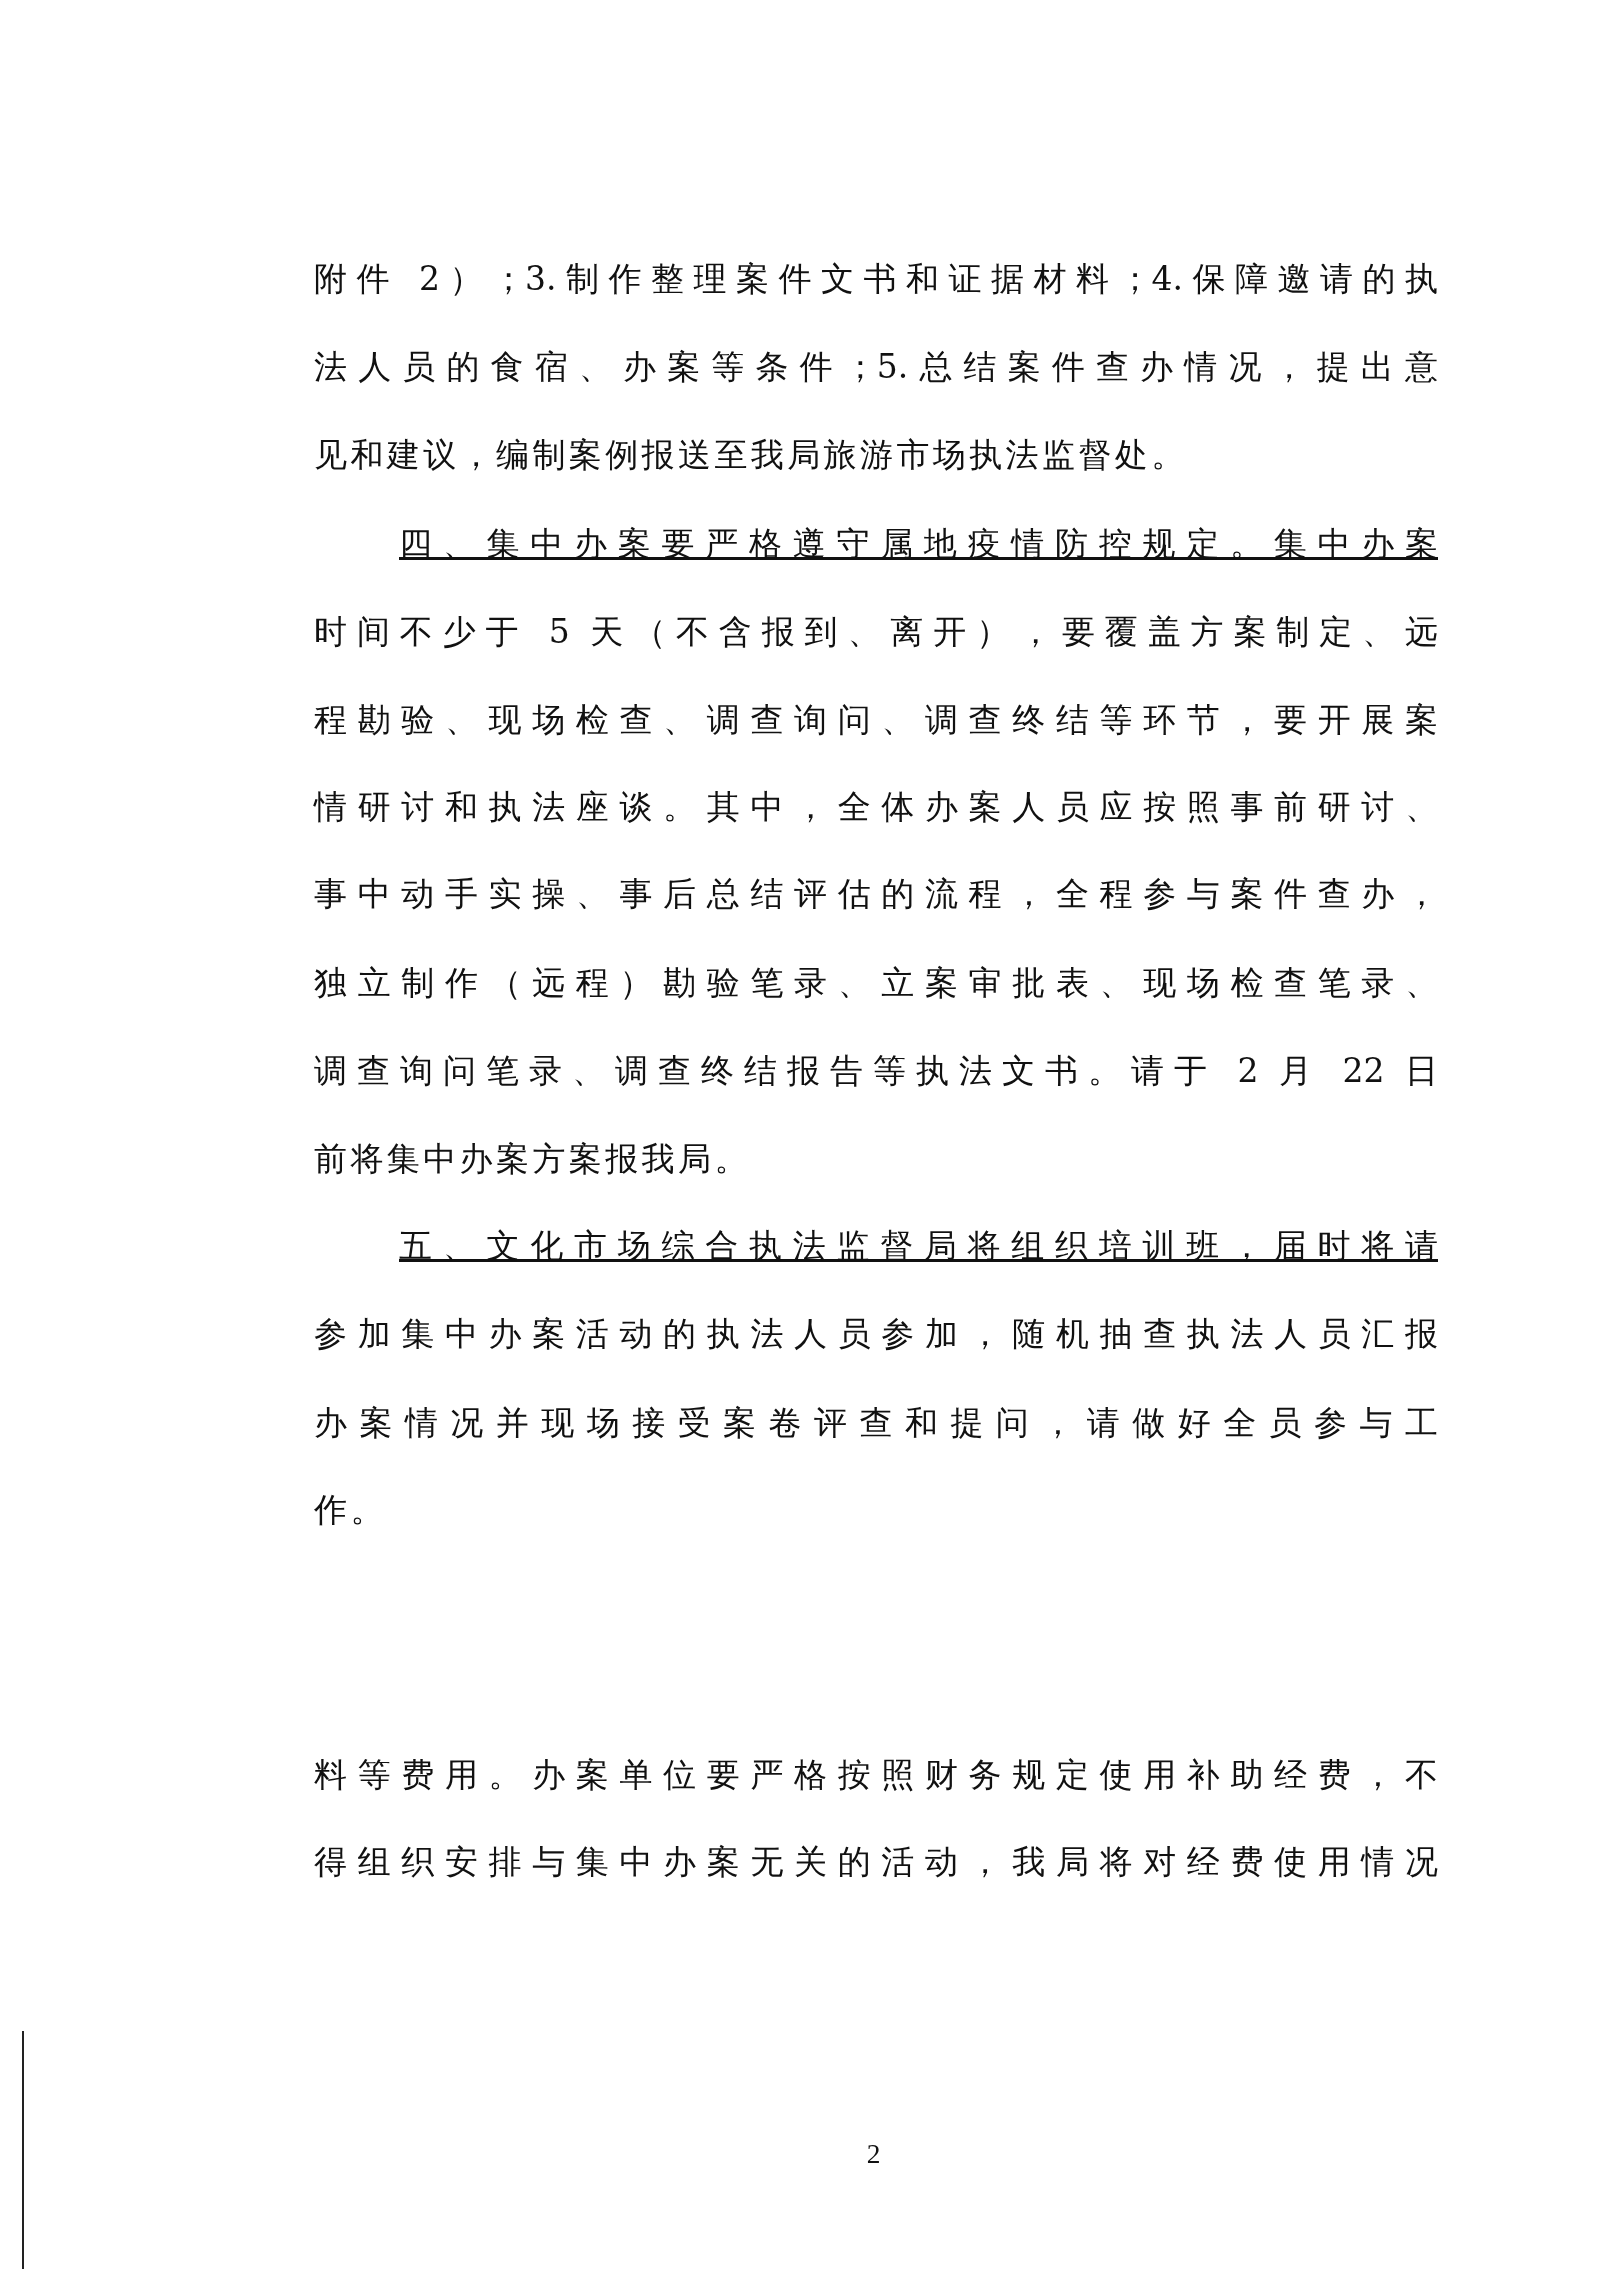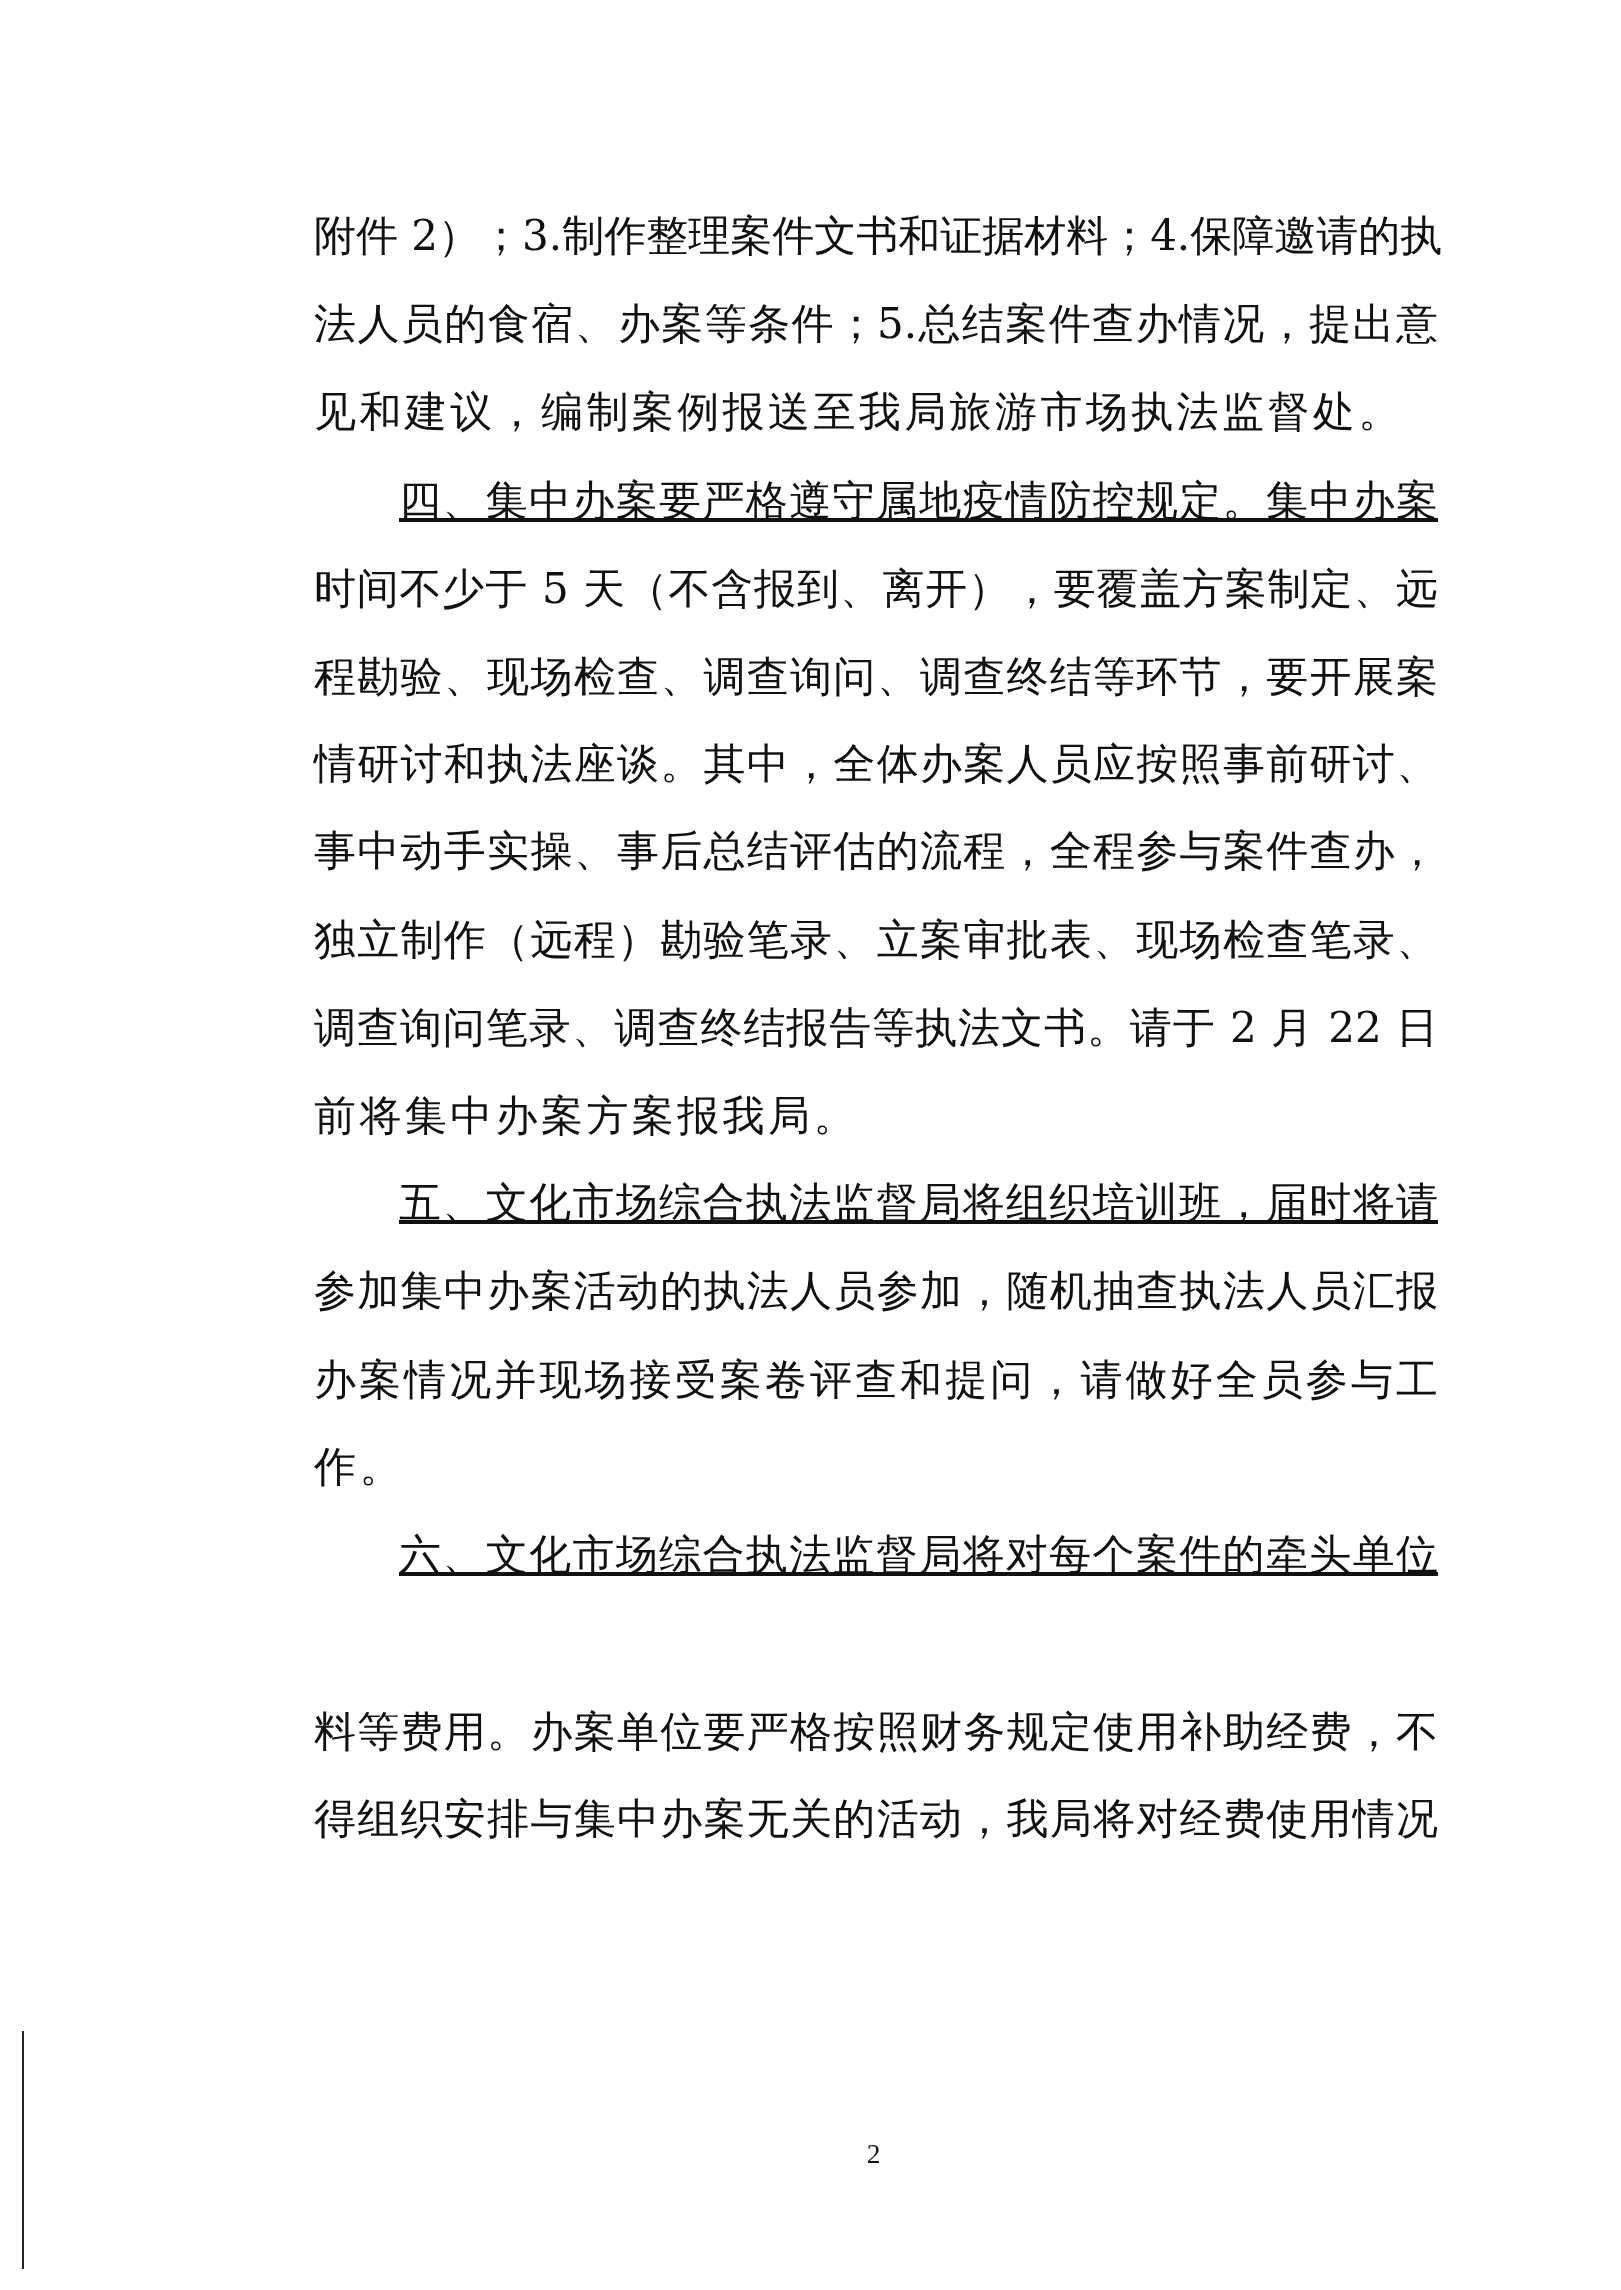--- a/index.html
+++ b/index.html
@@ -1,20 +1,20 @@
 <!DOCTYPE html>
 <html><head>
 <meta charset="utf-8">
 <style>
   html, body { margin: 0; padding: 0; background: #ffffff; }
   body { width: 1621px; height: 2291px; position: relative; overflow: hidden;
          font-family: "DejaVu Serif", "Liberation Serif", serif; color: #111111; }
   .page { position: absolute; left: 0; top: 0; width: 1621px; height: 2291px; background: #ffffff; }
   .line { position: absolute; left: 314px; width: 1124px; height: 59px; line-height: 59px;
-          font-size: 42px; white-space: nowrap; color: #111111; }
+          font-size: 33px; white-space: nowrap; color: #111111; margin-top: 43px; }
   .line.justify { text-align: justify; text-align-last: justify; }
   .line.last { text-align: left; letter-spacing: 3.4px; }
   .line.indent { left: 399px; width: 1039px; text-decoration: underline; }
   .page-number { position: absolute; left: 856px; top: 2137px; width: 35px; text-align: center;
                  font-size: 27.4px; line-height: 35px; color: #111; font-family: "Liberation Serif", serif; }
   .scan-line { position: absolute; left: 21.6px; top: 2031px; width: 2px; height: 238px; background: #222; }
 </style>
 </head>
 <body>
 
@@ -31,21 +31,20 @@
   <div class="line justify" style="top:821px">事中动手实操、事后总结评估的流程，全程参与案件查办，</div>
   <div class="line justify" style="top:910px">独立制作（远程）勘验笔录、立案审批表、现场检查笔录、</div>
   <div class="line justify" style="top:998px">调查询问笔录、调查终结报告等执法文书。请于 2 月 22 日</div>
   <div class="line last" style="top:1086px">前将集中办案方案报我局。</div>
 
   <div class="line justify indent" style="top:1173px">五、文化市场综合执法监督局将组织培训班，届时将请</div>
   <div class="line justify" style="top:1261px">参加集中办案活动的执法人员参加，随机抽查执法人员汇报</div>
   <div class="line justify" style="top:1350px">办案情况并现场接受案卷评查和提问，请做好全员参与工</div>
   <div class="line last" style="top:1437px">作。</div>
 
-  <div class="line justify indent" style="top:1525px">六、文化市场综合执法监督局将对每个案件的牵头单位</div>
   <div class="line justify" style="top:1702px">料等费用。办案单位要严格按照财务规定使用补助经费，不</div>
   <div class="line justify" style="top:1789px">得组织安排与集中办案无关的活动，我局将对经费使用情况</div>
 
   <div class="page-number">2</div>
 
   <div class="scan-line"></div>
 </div>
 
 
 </body></html>

